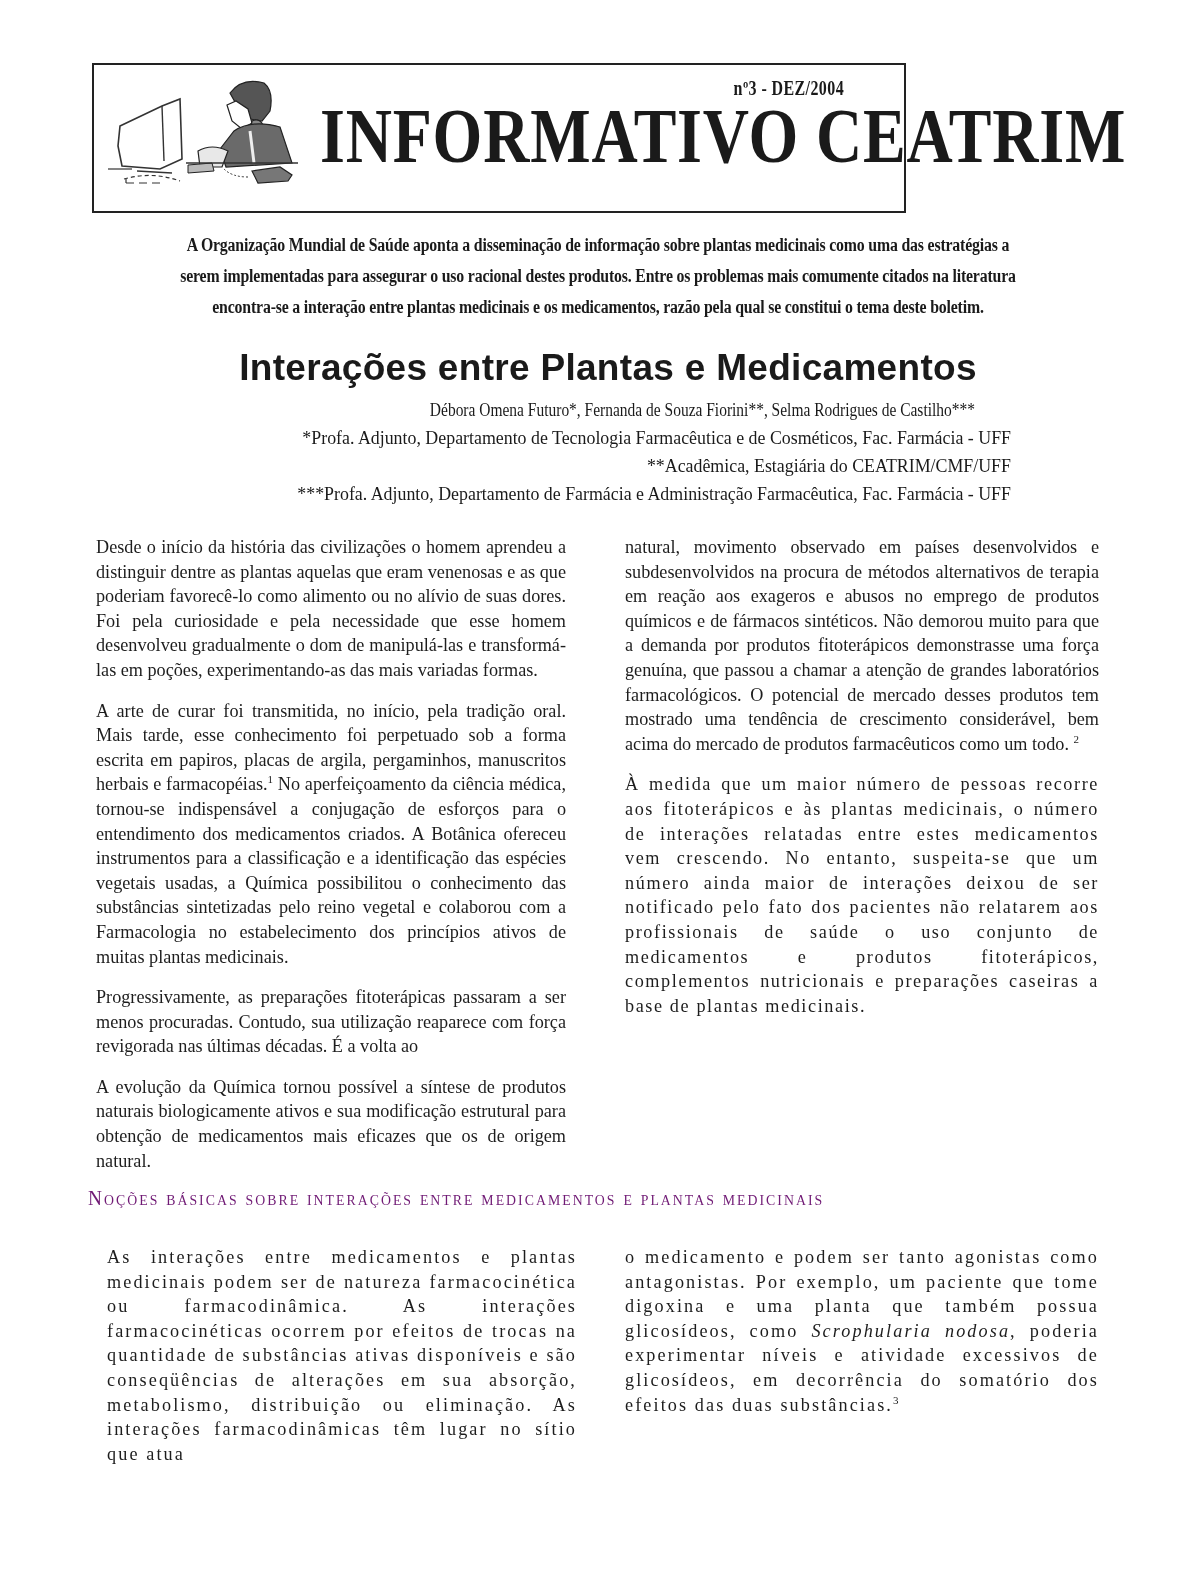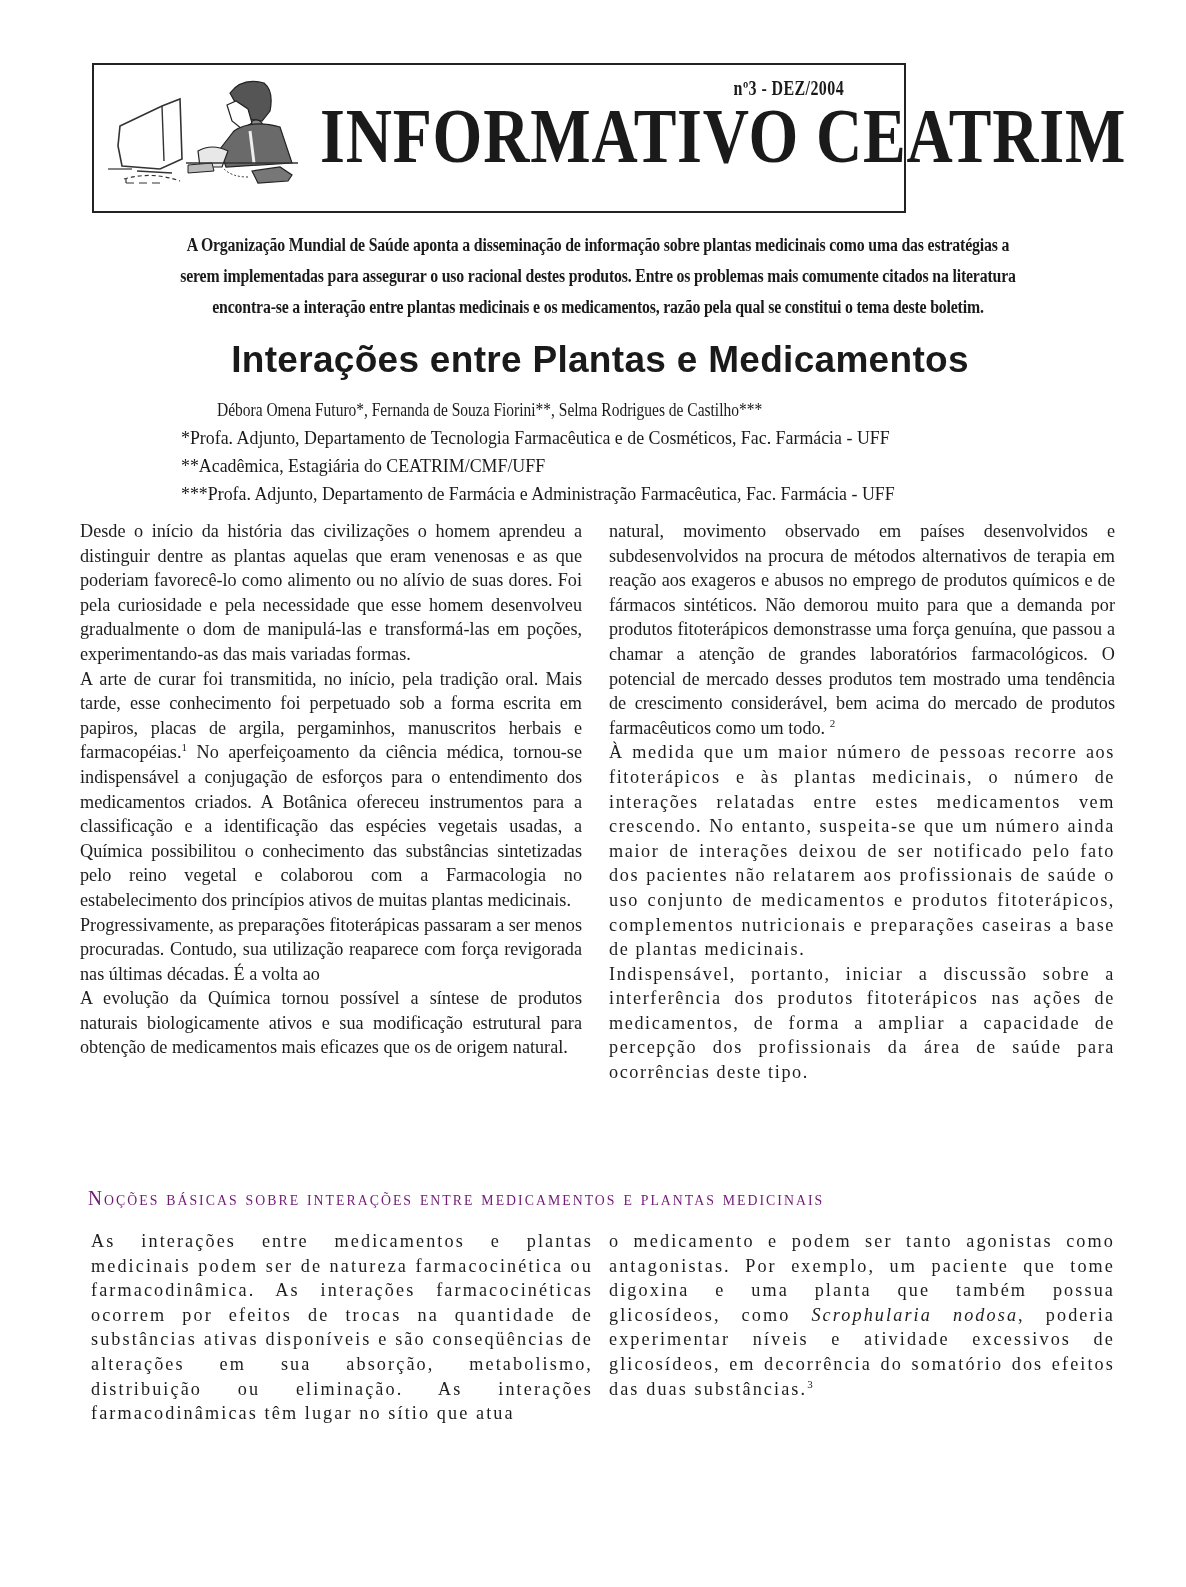--- a/index.html
+++ b/index.html
@@ -33,30 +33,30 @@
       font-family: "Liberation Serif", serif; font-weight: bold; font-size: 18.4px;
       line-height: 31px; letter-spacing: -0.2px;
     }
     .intro span { display: block; transform: scaleX(0.86); transform-origin: center; white-space: nowrap; }
     .article-title {
       position: absolute; left: 100px; top: 337px; width: 1000px; text-align: center;
       font-family: "Liberation Sans", sans-serif; font-weight: bold; font-size: 37px;
       line-height: 46px; letter-spacing: 0.3px;
     }
     .authors {
-      position: absolute; left: 154px; top: 396px; width: 900px; text-align: left;
+      position: absolute; left: 138px; top: 396px; width: 900px; text-align: right;
       font-size: 19px; line-height: 28px;
     }
     .authors .names { font-size: 18px; transform: scaleX(0.86); display: block; white-space: nowrap; }
     .authors .aff { display: block; white-space: nowrap; transform: scaleX(0.94); }
     .col {
       position: absolute; font-size: 18.2px; line-height: 24.6px; text-align: justify;
       color: #1d1d1d;
     }
-    .col p { margin: 0; }
+    .col p { margin: 16px; }
     .col.c1 { left: 80px; top: 519px; width: 502px; }
     .col.c2 { left: 609px; top: 519px; width: 506px; }
     .col.c3 { left: 91px; top: 1229px; width: 502px; letter-spacing: 2.1px; }
     .col.c4 { left: 609px; top: 1229px; width: 506px; letter-spacing: 2.1px; }
     .col.c2 .wide { letter-spacing: 1.6px; }
     sup { font-size: 11px; line-height: 0; vertical-align: super; }
     .section-title {
       position: absolute; left: 88px; top: 1186px; width: 1030px;
       font-size: 21px; letter-spacing: 2.2px; white-space: nowrap; color: #701a75;
       font-variant: small-caps;
@@ -93,40 +93,39 @@
   <div class="issue">nº3 - DEZ/2004</div>
   <div class="mast-title">INFORMATIVO CEATRIM</div>
 </div>
 
 <div class="intro">
   <span>A Organização Mundial de Saúde aponta a disseminação de informação sobre plantas medicinais como uma das estratégias a</span>
   <span>serem implementadas para assegurar o uso racional destes produtos. Entre os problemas mais comumente citados na literatura</span>
   <span>encontra-se a interação entre plantas medicinais e os medicamentos, razão pela qual se constitui o tema deste boletim.</span>
 </div>
 
-<h1 class="article-title" style="margin:0;">Interações entre Plantas e Medicamentos</h1>
+<h1 class="article-title" style="margin:8px;">Interações entre Plantas e Medicamentos</h1>
 
 <div class="authors">
   <span class="names">Débora Omena Futuro*, Fernanda de Souza Fiorini**, Selma Rodrigues de Castilho***</span>
   <span class="aff">*Profa. Adjunto, Departamento de Tecnologia Farmacêutica e de Cosméticos, Fac. Farmácia - UFF</span>
   <span class="aff">**Acadêmica, Estagiária do CEATRIM/CMF/UFF</span>
   <span class="aff">***Profa. Adjunto, Departamento de Farmácia e Administração Farmacêutica, Fac. Farmácia - UFF</span>
 </div>
 
 <div class="col c1">
   <p>Desde o início da história das civilizações o homem aprendeu a distinguir dentre as plantas aquelas que eram venenosas e as que poderiam favorecê-lo como alimento ou no alívio de suas dores. Foi pela curiosidade e pela necessidade que esse homem desenvolveu gradualmente o dom de manipulá-las e transformá-las em poções, experimentando-as das mais variadas formas.</p>
   <p><span>A arte de curar foi transmitida, no início, pela tradição oral. Mais tarde, esse conhecimento foi perpetuado sob a forma escrita em papiros, placas de argila, pergaminhos, manuscritos herbais e farmacopéias.</span><sup>1</sup><span> No aperfeiçoamento da ciência médica, tornou-se indispensável a conjugação de esforços para o entendimento dos medicamentos criados. A Botânica ofereceu instrumentos para a classificação e a identificação das espécies vegetais usadas, a Química possibilitou o conhecimento das substâncias sintetizadas pelo reino vegetal e colaborou com a Farmacologia no estabelecimento dos princípios ativos de muitas plantas medicinais.</span></p>
   <p>Progressivamente, as preparações fitoterápicas passaram a ser menos procuradas. Contudo, sua utilização reaparece com força revigorada nas últimas décadas. É a volta ao</p>
   <p>A evolução da Química tornou possível a síntese de produtos naturais biologicamente ativos e sua modificação estrutural para obtenção de medicamentos mais eficazes que os de origem natural.</p>
 </div>
 
 <div class="col c2">
   <p><span>natural, movimento observado em países desenvolvidos e subdesenvolvidos na procura de métodos alternativos de terapia em reação aos exageros e abusos no emprego de produtos químicos e de fármacos sintéticos. Não demorou muito para que a demanda por produtos fitoterápicos demonstrasse uma força genuína, que passou a chamar a atenção de grandes laboratórios farmacológicos. O potencial de mercado desses produtos tem mostrado uma tendência de crescimento considerável, bem acima do mercado de produtos farmacêuticos como um todo.</span> <sup>2</sup></p>
   <p class="wide">À medida que um maior número de pessoas recorre aos fitoterápicos e às plantas medicinais, o número de interações relatadas entre estes medicamentos vem crescendo. No entanto, suspeita-se que um número ainda maior de interações deixou de ser notificado pelo fato dos pacientes não relatarem aos profissionais de saúde o uso conjunto de medicamentos e produtos fitoterápicos, complementos nutricionais e preparações caseiras a base de plantas medicinais.</p>
-  <p class="wide">Indispensável, portanto, iniciar a discussão sobre a interferência dos produtos fitoterápicos nas ações de medicamentos, de forma a ampliar a capacidade de percepção dos profissionais da área de saúde para ocorrências deste tipo.</p>
 </div>
 
 <div class="section-title"><span>Noções básicas sobre interações entre medicamentos e plantas medicinais</span></div>
 
 <div class="col c3">
   <p>As interações entre medicamentos e plantas medicinais podem ser de natureza farmacocinética ou farmacodinâmica. As interações farmacocinéticas ocorrem por efeitos de trocas na quantidade de substâncias ativas disponíveis e são conseqüências de alterações em sua absorção, metabolismo, distribuição ou eliminação. As interações farmacodinâmicas têm lugar no sítio que atua</p>
 </div>
 
 <div class="col c4">
   <p><span>o medicamento e podem ser tanto agonistas como antagonistas. Por exemplo, um paciente que tome digoxina e uma planta que também possua glicosídeos, como </span><em>Scrophularia nodosa</em><span>, poderia experimentar níveis e atividade excessivos de glicosídeos, em decorrência do somatório dos efeitos das duas substâncias.</span><sup>3</sup></p>

